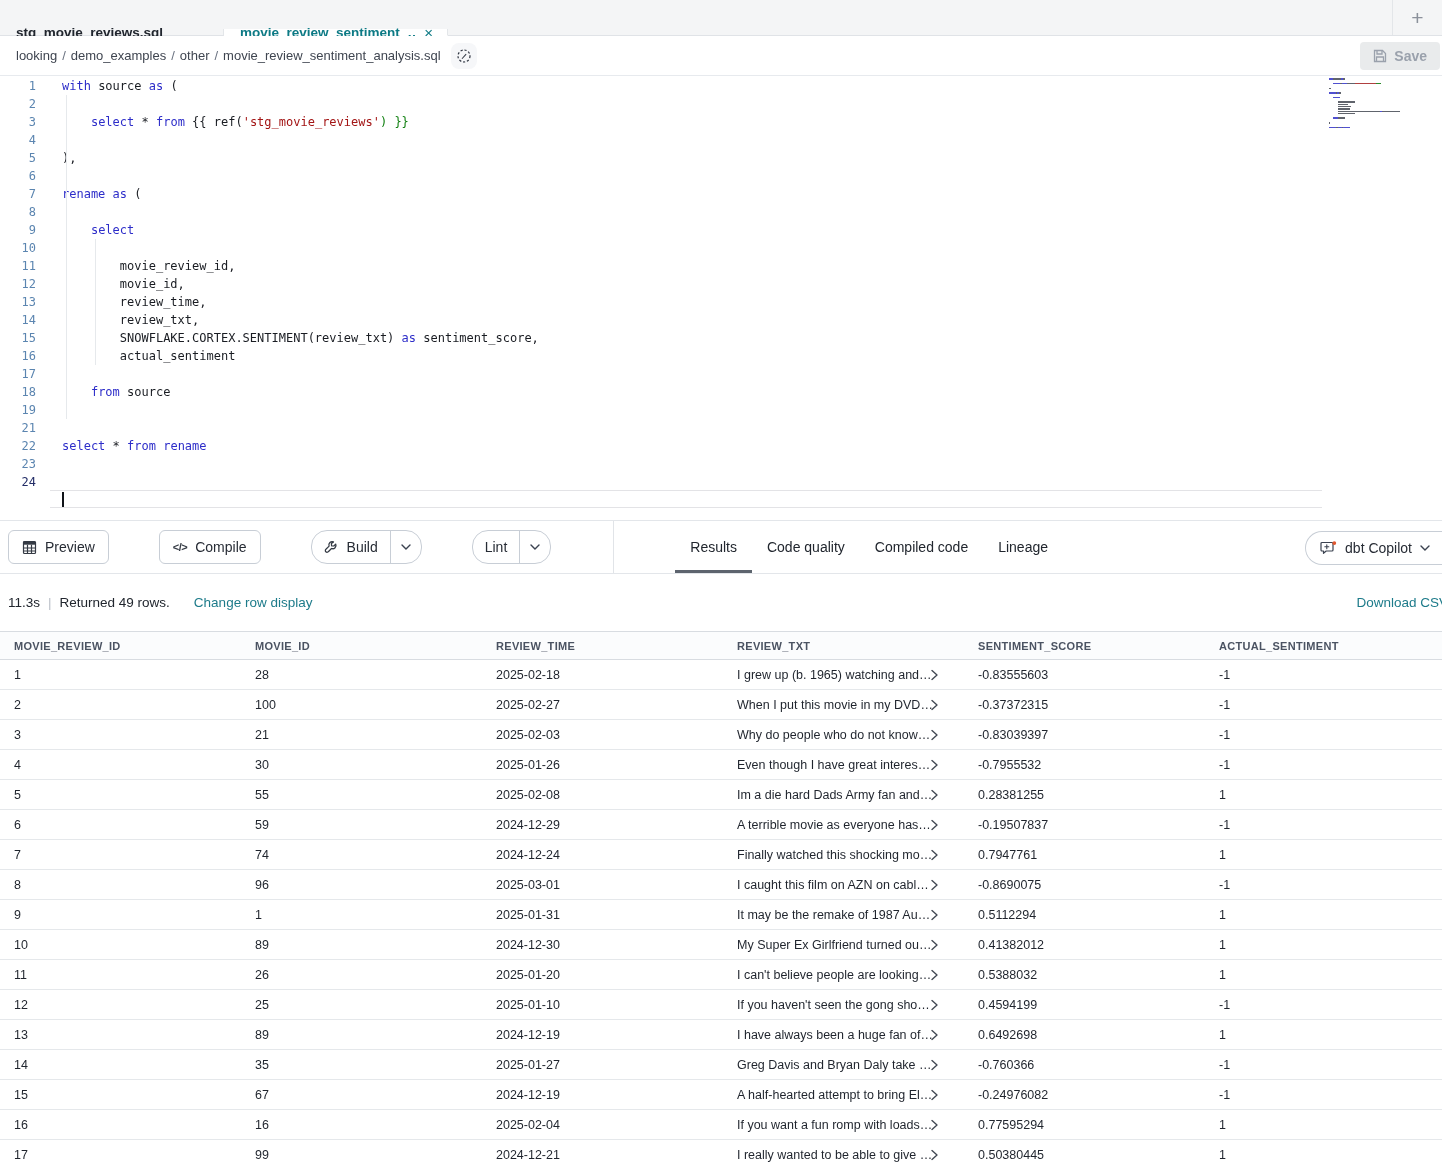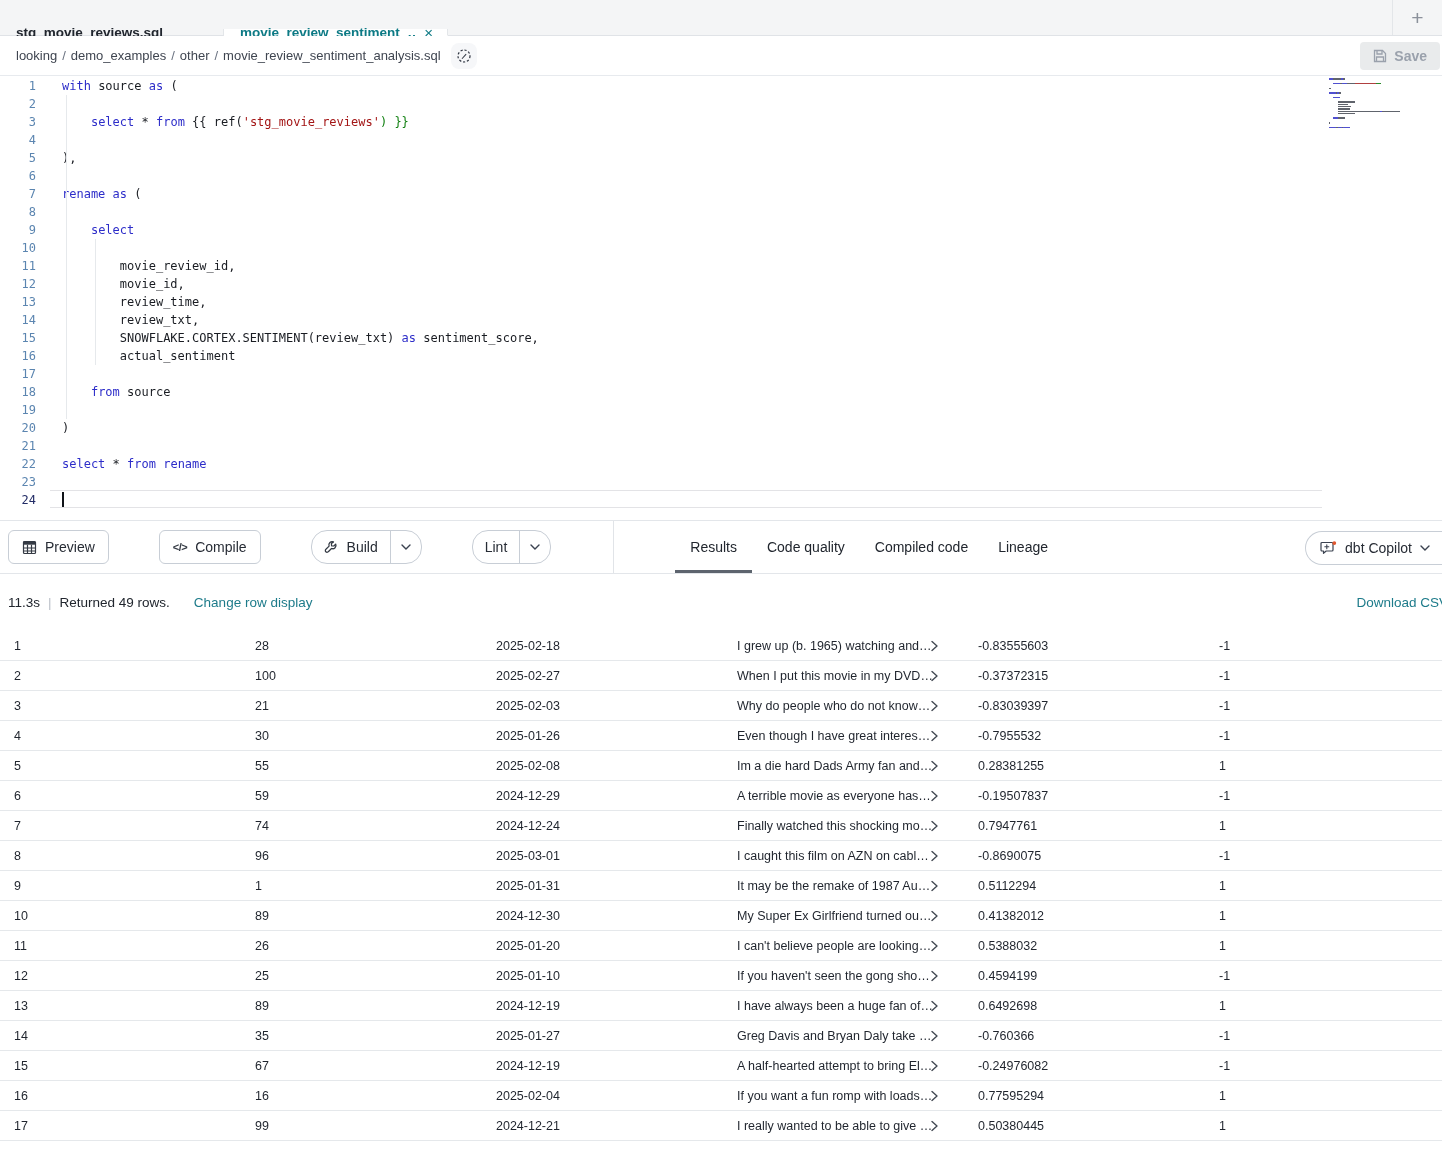--- a/index.html
+++ b/index.html
@@ -164,21 +164,20 @@
         <div class="code-line"><span class="ln">10</span><span class="ct"></span></div>
         <div class="code-line"><span class="ln">11</span><span class="ct"><span class="tok-pl">        movie_review_id,</span></span></div>
         <div class="code-line"><span class="ln">12</span><span class="ct"><span class="tok-pl">        movie_id,</span></span></div>
         <div class="code-line"><span class="ln">13</span><span class="ct"><span class="tok-pl">        review_time,</span></span></div>
         <div class="code-line"><span class="ln">14</span><span class="ct"><span class="tok-pl">        review_txt,</span></span></div>
         <div class="code-line"><span class="ln">15</span><span class="ct"><span class="tok-pl">        SNOWFLAKE.CORTEX.SENTIMENT(review_txt) </span><span class="tok-kw">as</span><span class="tok-pl"> sentiment_score,</span></span></div>
         <div class="code-line"><span class="ln">16</span><span class="ct"><span class="tok-pl">        actual_sentiment</span></span></div>
         <div class="code-line"><span class="ln">17</span><span class="ct"></span></div>
         <div class="code-line"><span class="ln">18</span><span class="ct"><span class="tok-pl">    </span><span class="tok-kw">from</span><span class="tok-pl"> source</span></span></div>
         <div class="code-line"><span class="ln">19</span><span class="ct"></span></div>
-        <div class="code-line"><span class="ln">20</span><span class="ct"><span class="tok-pl">)</span></span></div>
         <div class="code-line"><span class="ln">21</span><span class="ct"></span></div>
         <div class="code-line"><span class="ln">22</span><span class="ct"><span class="tok-kw">select</span><span class="tok-pl"> * </span><span class="tok-kw">from</span><span class="tok-pl"> </span><span class="tok-kw">rename</span></span></div>
         <div class="code-line"><span class="ln">23</span><span class="ct"></span></div>
         <div class="code-line active"><span class="ln">24</span><span class="ct"></span></div>
       </div>
     <div id="caret" class="cursor-caret" style="left: 62px; top: 416px; height: 15px;"></div>
     <div id="minimap" class="minimap">
         <div class="mm-line">
           <span class="mm-bar" style="width: 4.4px; background: rgb(80, 80, 208);"></span>
           <span class="mm-bar" style="width: 7.7px; background: rgb(96, 100, 108);"></span>
@@ -337,20 +336,28 @@
 
   <div class="results-meta">
     <span>11.3s</span>
     <span class="meta-pipe">|</span>
     <span>Returned 49 rows.</span>
     <a class="teal-link change-link">Change row display</a>
     <a class="teal-link download-link">Download CSV</a>
   </div>
 
   <div class="rtable">
+    <div class="thead" id="thead">
+        <div class="th">MOVIE_REVIEW_ID</div>
+        <div class="th">MOVIE_ID</div>
+        <div class="th">REVIEW_TIME</div>
+        <div class="th">REVIEW_TXT</div>
+        <div class="th">SENTIMENT_SCORE</div>
+        <div class="th">ACTUAL_SENTIMENT</div>
+      </div>
     <div id="tbody">
         <div class="tr">
           <div class="td">1</div>
           <div class="td">28</div>
           <div class="td">2025-02-18</div>
           <div class="td review">
             <span class="rv-text">I grew up (b. 1965) watching and lovin…</span>
             <button class="expand-btn">
               <span style="display: flex;">
                 <svg width="7" height="11" viewBox="0 0 7 11" fill="none" stroke="currentColor" stroke-width="1.4" stroke-linecap="round" stroke-linejoin="round">

